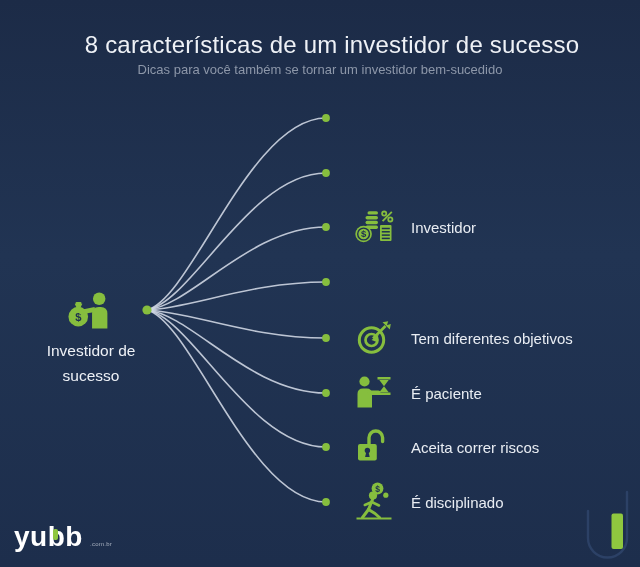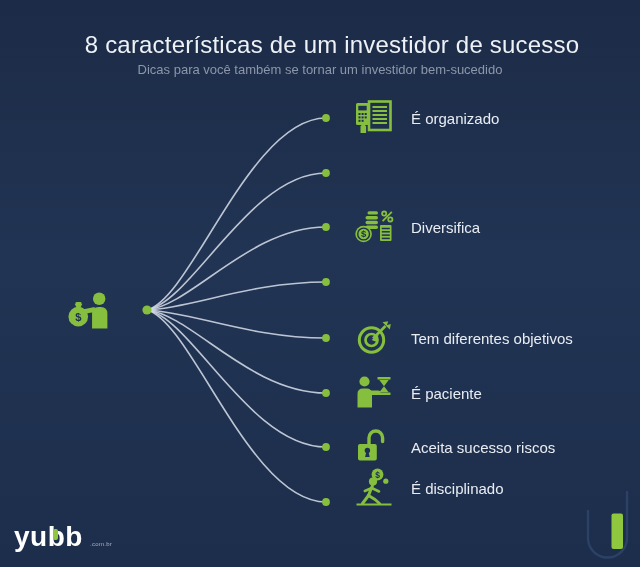--- a/index.html
+++ b/index.html
@@ -219,36 +219,29 @@
       <circle cx="326" cy="447" r="3.9"></circle>
       <circle cx="326" cy="502" r="3.9"></circle>
     </g>
   </svg>
 
   <div class="center-icon">
     <svg>
         <use href="#ic-investor"></use>
       </svg>
   </div>
-
-  <div class="branch-row" style="top:98px">
-    <span class="branch-icon">
-        <svg>
-          <use href="#ic-organized"></use>
-        </svg>
-      </span>
-    <span class="branch-label">É organizado</span>
-  </div>
+  <div class="center-label">Investidor de sucesso</div>
+
   <div class="branch-row" style="top:207px">
     <span class="branch-icon">
         <svg>
           <use href="#ic-diversify"></use>
         </svg>
       </span>
-    <span class="branch-label">Diversifica</span>
+    <span class="branch-label">Investidor</span>
   </div>
   <div class="branch-row" style="top:373px">
     <span class="branch-icon">
         <svg>
           <use href="#ic-patient"></use>
         </svg>
       </span>
     <span class="branch-label">É paciente</span>
   </div>
   <div class="branch-row" style="top:318px">
@@ -258,23 +251,23 @@
         </svg>
       </span>
     <span class="branch-label">Tem diferentes objetivos</span>
   </div>
   <div class="branch-row" style="top:427px">
     <span class="branch-icon">
         <svg>
           <use href="#ic-risk"></use>
         </svg>
       </span>
-    <span class="branch-label">Aceita sucesso riscos</span>
-  </div>
-  <div class="branch-row" style="top:468px">
+    <span class="branch-label">Aceita correr riscos</span>
+  </div>
+  <div class="branch-row" style="top:482px">
     <span class="branch-icon">
         <svg>
           <use href="#ic-discipline"></use>
         </svg>
       </span>
     <span class="branch-label">É disciplinado</span>
   </div>
 
   <div class="logo">
     <span class="logo-text">yubb</span>

